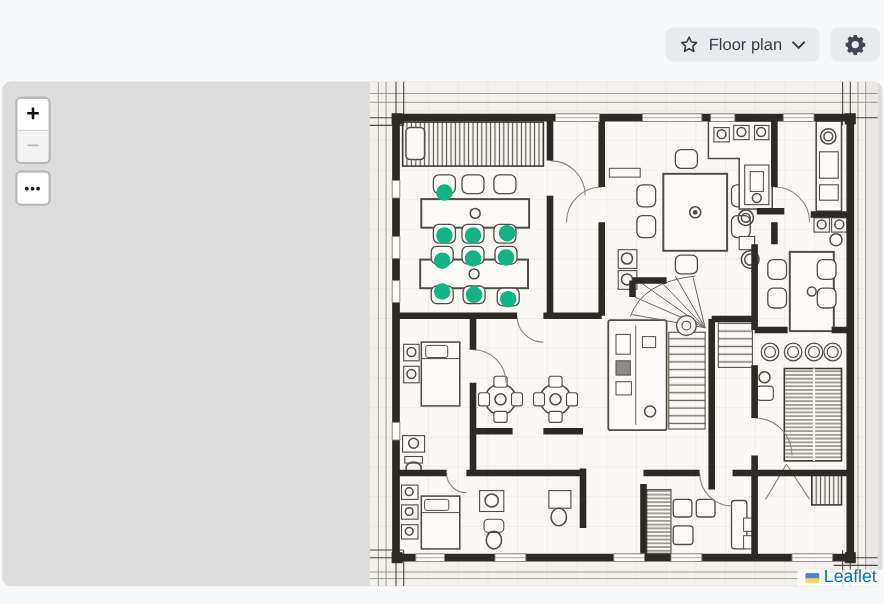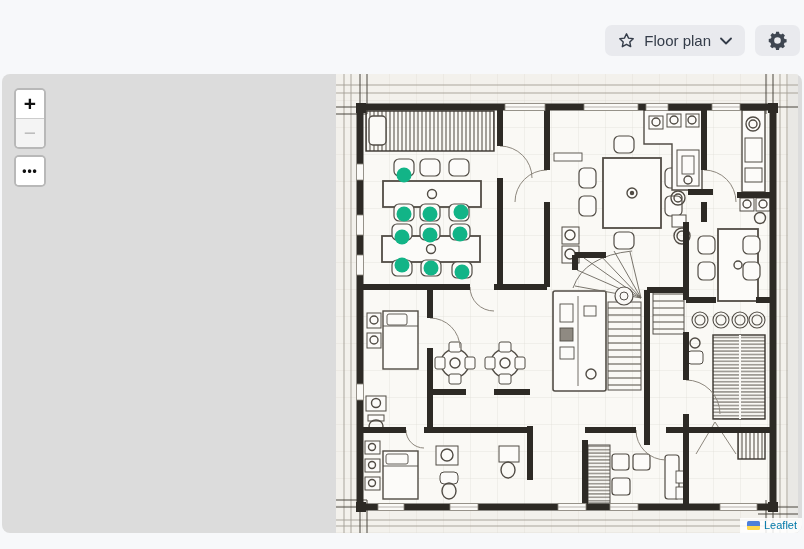--- a/index.html
+++ b/index.html
@@ -49,21 +49,21 @@
     cursor:pointer;padding:0;
   }
   .ctl button.zoom-in{font-weight:bold;border-bottom:1px solid #ccc;height:29px;}
   .ctl button.zoom-out{background:#f4f4f4;color:#bbb;cursor:default;}
   .ctl button.more{font-size:12px;letter-spacing:1px;line-height:28px;font-weight:bold;}
   
   .attribution{
     position:absolute;right:0;bottom:0;height:15px;
     background:rgba(255,255,255,.85);
     display:flex;align-items:center;padding:0 5px 1px 7px;
-    font-size:11px;color:#333;
+    font-size:16px;color:#333;
   }
   .flag{
     display:inline-block;width:13px;height:9px;border-radius:1.5px;
     overflow:hidden;margin-right:4px;flex:0 0 auto;
   }
   .flag .b{display:block;width:13px;height:5px;background:var(--flag-blue);}
   .flag .y{display:block;width:13px;height:4px;background:var(--flag-yellow);}
   .attribution a{color:var(--leaflet-link);text-decoration:none;}
 </style>
 </head>

